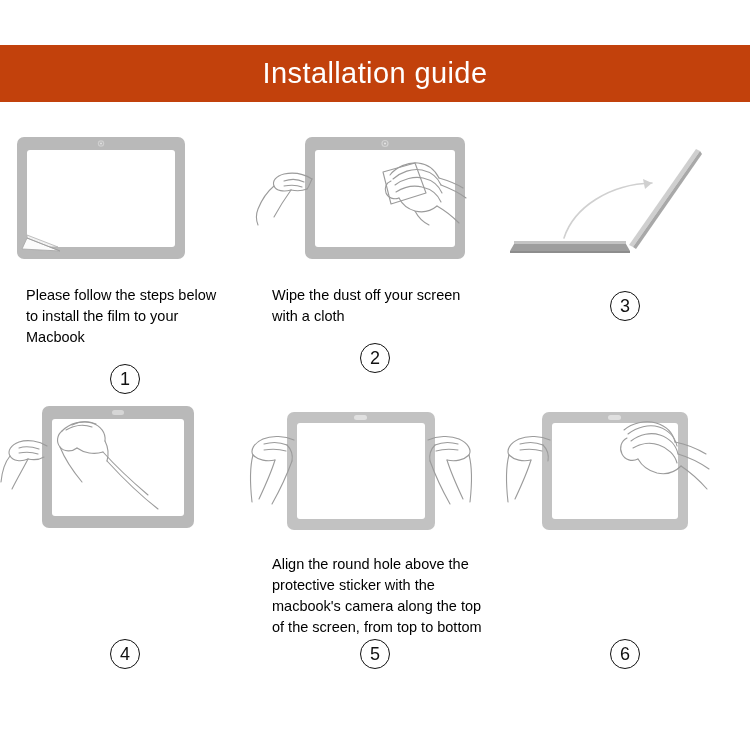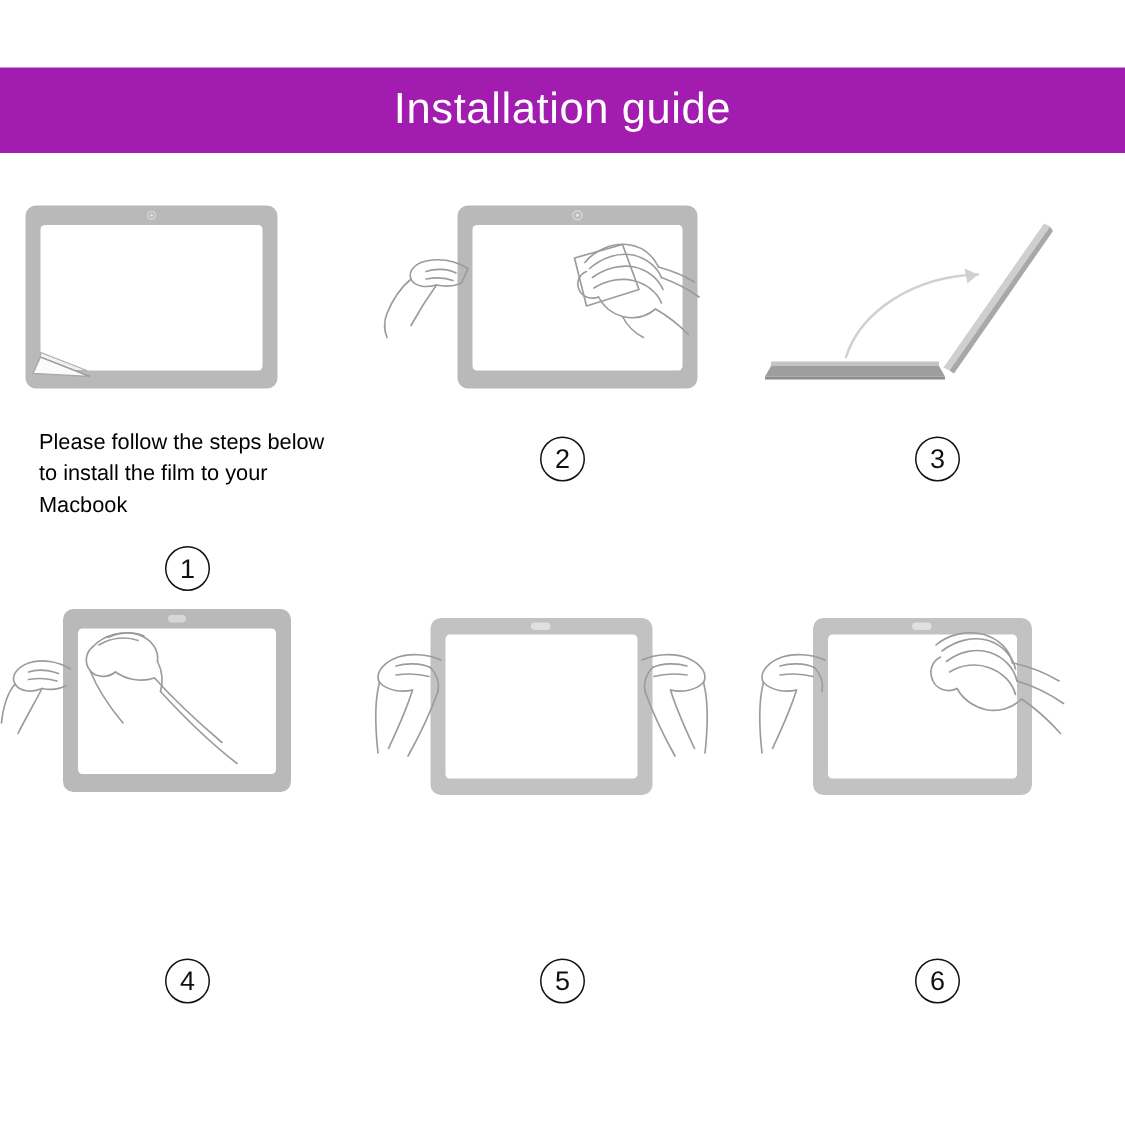--- a/index.html
+++ b/index.html
@@ -15,21 +15,21 @@
     position: relative;
   }
 
   
   .header-band {
     position: absolute;
     left: 0;
     top: 45px;
     width: 750px;
     height: 57px;
-    background: #a21caf;
+    background: #c2410c;
     display: flex;
     align-items: center;
     justify-content: center;
   }
   .header-title {
     color: #ffffff;
     font-size: 29px;
     font-weight: 400;
     letter-spacing: 0.4px;
     line-height: 1;
@@ -159,20 +159,21 @@
           <path d="M146,67 C154,62 164,60 172,62 C181,64 188,70 191,77"></path>
           <path d="M141,56 C136,58 134,63 136,68 C138,73 144,75 149,73"></path>
           <path d="M149,73 C152,79 158,84 165,86 C173,88 181,86 187,81"></path>
           <path d="M189,53 C196,55 205,58 213,63"></path>
           <path d="M191,60 C199,63 208,67 216,73"></path>
           <path d="M187,81 C194,85 202,91 209,98"></path>
           <path d="M165,86 C168,92 173,97 179,100"></path>
         </g>
       </svg>
     </div>
+    <div class="step-caption">Wipe the dust off your screen with a cloth</div>
     <div class="step-badge-row">
       <div class="step-badge">2</div>
     </div>
   </div>
 
   <div class="step-cell row1 cell-col3">
     <div class="figure-box">
       <svg viewBox="0 0 250 150" xmlns="http://www.w3.org/2000/svg">
 
         <g>
@@ -254,20 +255,21 @@
           <path d="M208,50 C201,48 192,48 185,51"></path>
           <path d="M208,56 C201,55 193,55 186,57"></path>
           <path d="M219,61 C214,66 205,68 197,66"></path>
           <path d="M197,66 C200,76 206,90 213,105"></path>
           <path d="M219,61 C222,72 222,90 220,108"></path>
           <path d="M185,51 C181,55 179,61 180,67"></path>
           <path d="M180,67 C184,78 191,94 200,110"></path>
         </g>
       </svg>
     </div>
+    <div class="step-caption">Align the round hole above the protective sticker with the macbook's camera along the top of the screen, from top to bottom</div>
     <div class="step-badge-row">
       <div class="step-badge">5</div>
     </div>
   </div>
 
   <div class="step-cell row2 cell-col3">
     <div class="figure-box">
       <svg viewBox="0 0 250 150" xmlns="http://www.w3.org/2000/svg">
         <rect x="42" y="18" width="146" height="118" rx="7" ry="7" fill="#c2c2c2"></rect>
         <rect x="52" y="29" width="126" height="96" rx="3" ry="3" fill="#ffffff"></rect>

